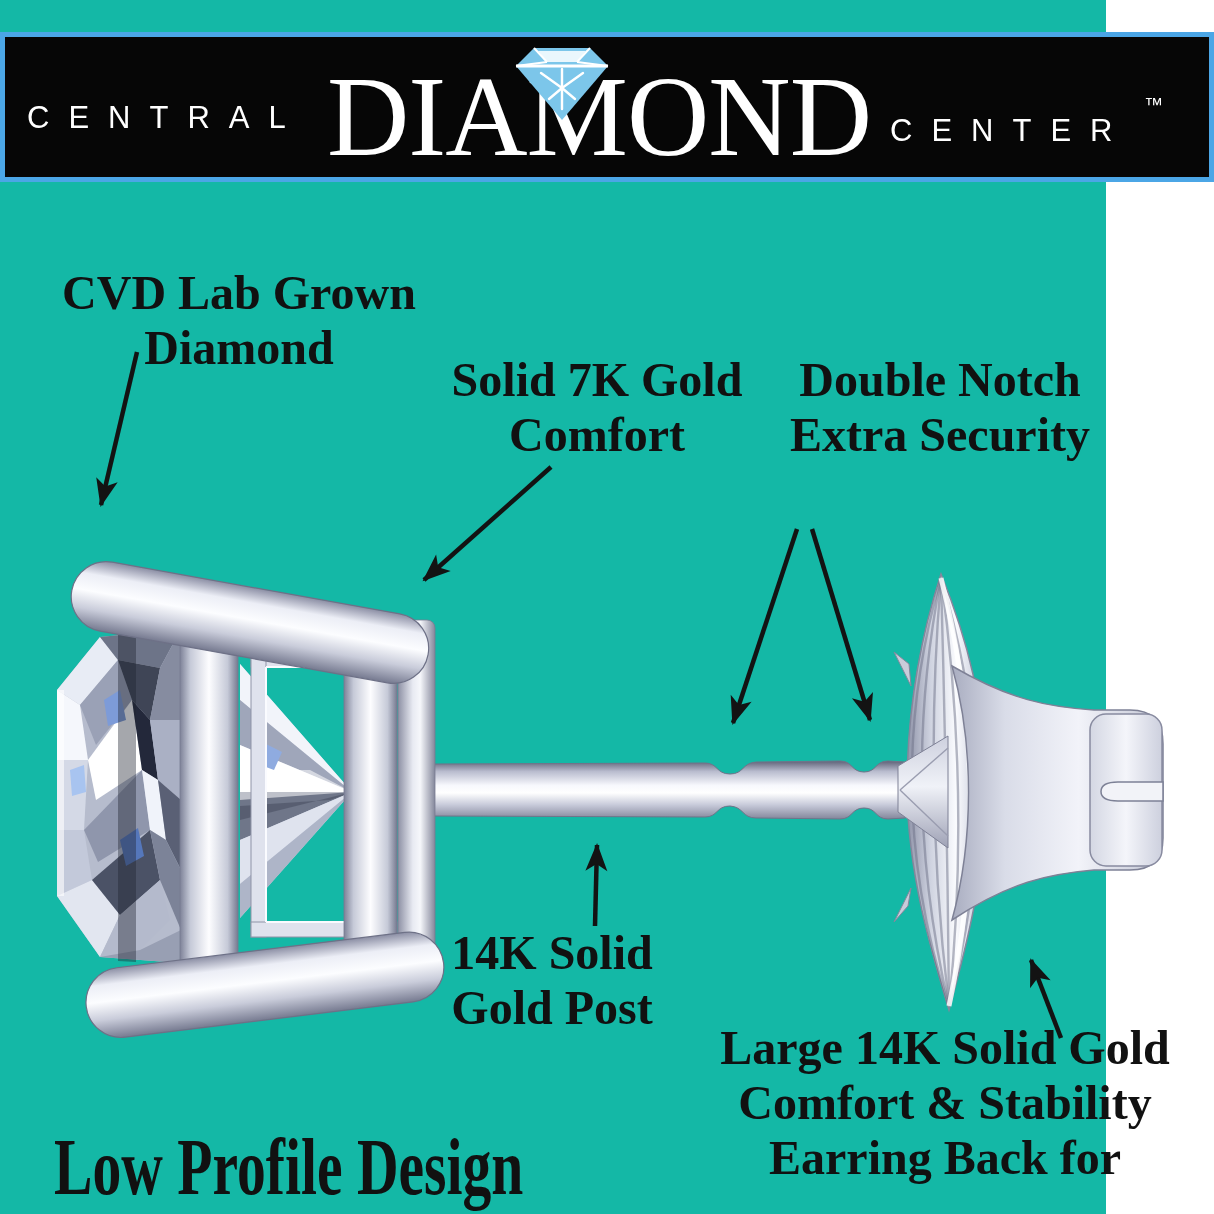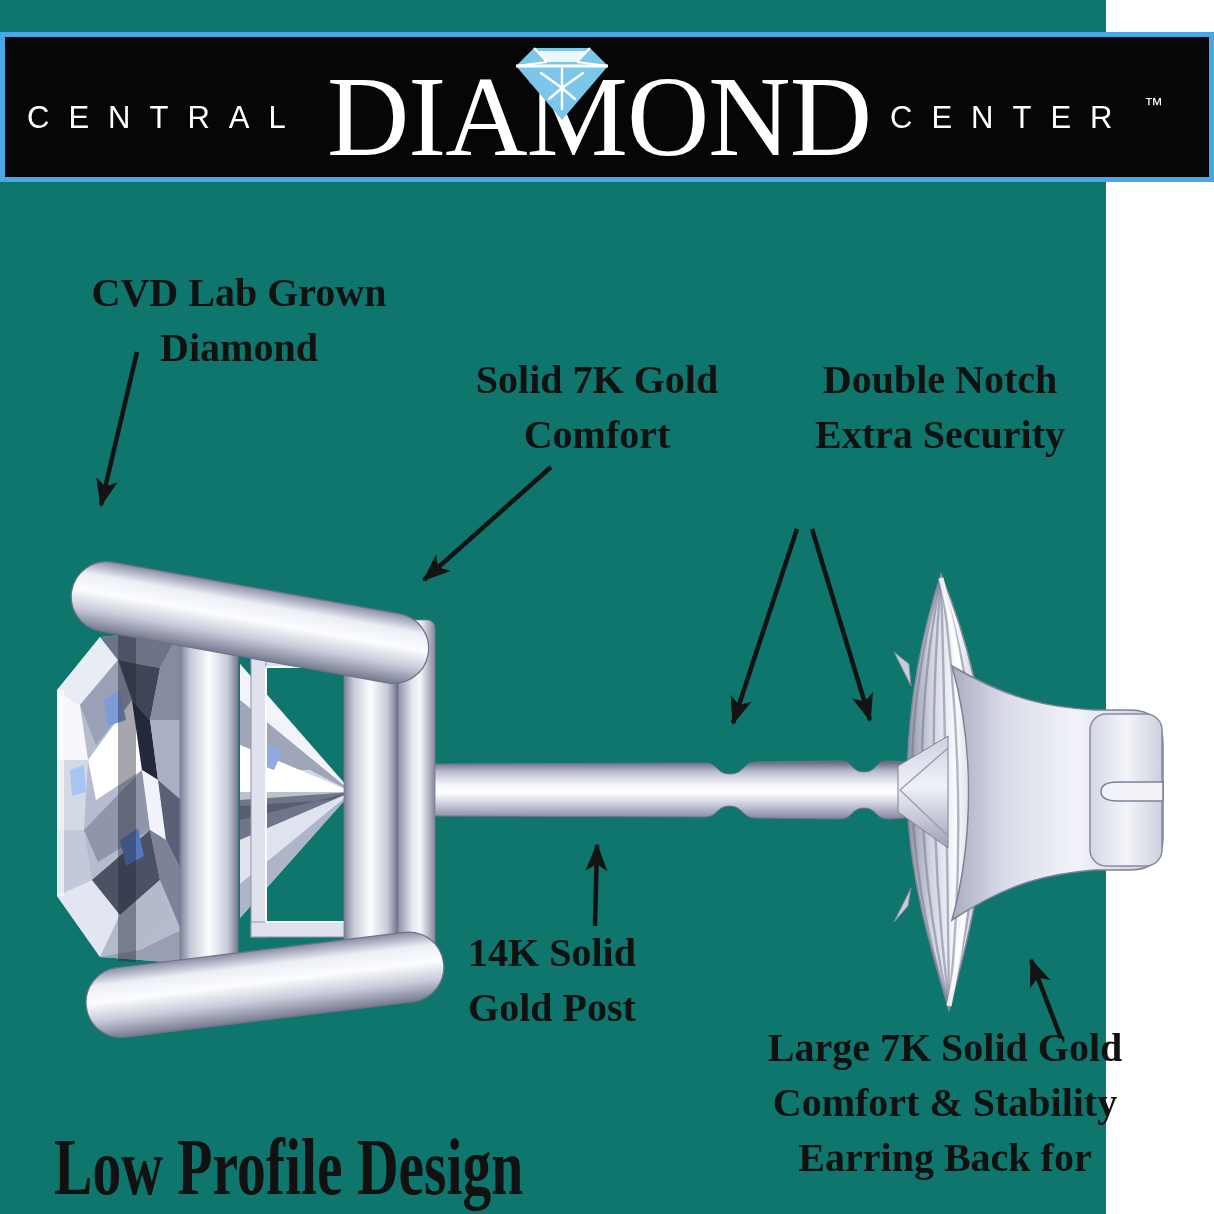--- a/index.html
+++ b/index.html
@@ -1,50 +1,50 @@
 <!DOCTYPE html>
 <html><head>
 <meta charset="utf-8">
 <style>
   html,body{margin:0;padding:0;background:#ffffff;}
   body{width:1214px;height:1214px;overflow:hidden;
        font-family:"Liberation Serif",serif;color:#111;}
-  #page{position:relative;width:1106px;height:1214px;background:#0f766e;}
+  #page{position:relative;width:1106px;height:1214px;background:#14b8a6;}
 
   
   .banner{position:absolute;left:0;top:32px;width:1214px;height:150px;
           background:#060606;border:5px solid #4ba6e6;box-sizing:border-box;}
   .banner .word-sans{position:absolute;color:#fff;
           font-family:"Liberation Sans",sans-serif;font-weight:400;
           font-size:31px;letter-spacing:19px;line-height:36px;white-space:nowrap;}
   .banner .word-serif{position:absolute;color:#fff;
           font-family:"Liberation Serif",serif;font-weight:400;
           font-size:114px;line-height:114px;letter-spacing:-1px;white-space:nowrap;}
   .banner .tm{position:absolute;color:#fff;font-family:"Liberation Sans",sans-serif;
           font-size:19px;letter-spacing:0;line-height:19px;}
   .logo-diamond{position:absolute;left:506px;top:6px;width:102px;height:80px;}
 
   
   .callout{position:absolute;text-align:center;font-weight:700;
-           font-size:40px;line-height:55px;white-space:nowrap;}
+           font-size:48px;line-height:55px;white-space:nowrap;}
   .lp{position:absolute;left:54px;top:1124px;font-weight:700;font-size:80px;
       line-height:86px;white-space:nowrap;transform:scaleX(0.72);
       transform-origin:left top;}
 
   svg.art{position:absolute;left:0;top:0;}
 </style>
 </head>
 <body>
 
 <div id="page">
 
   <div class="banner">
     <span class="word-sans" style="left:22px;top:63px">CENTRAL</span>
     <span class="word-serif" style="left:322px;top:23px">DIAMOND</span>
-    <span class="word-sans" style="left:885px;top:63px">CENTER</span>
+    <span class="word-sans" style="left:885px;top:76px">CENTER</span>
     <span class="tm" style="left:1139px;top:58px">™</span>
 
     <svg class="logo-diamond" viewBox="0 0 102 80">
       <polygon points="5,23 23,5 79,5 97,23 51,77" fill="#7cc6ea"></polygon>
       <polygon points="27,8 75,8 66,19 36,19" fill="#eaf7fd"></polygon>
       <line x1="5" y1="23" x2="97" y2="23" stroke="#fff" stroke-width="3"></line>
       <line x1="23" y1="5" x2="36" y2="19" stroke="#fff" stroke-width="2"></line>
       <line x1="79" y1="5" x2="66" y2="19" stroke="#fff" stroke-width="2"></line>
       <line x1="5" y1="23" x2="36" y2="19" stroke="#fff" stroke-width="2"></line>
       <line x1="97" y1="23" x2="66" y2="19" stroke="#fff" stroke-width="2"></line>
@@ -234,20 +234,20 @@
     <div>Double Notch</div>
     <div>Extra Security</div>
   </div>
 
   <div class="callout" style="left:402px;top:925px;width:300px">
     <div>14K Solid</div>
     <div>Gold Post</div>
   </div>
 
   <div class="callout" style="left:695px;top:1020px;width:500px">
-    <div>Large 7K Solid Gold</div>
+    <div>Large 14K Solid Gold</div>
     <div>Comfort &amp; Stability</div>
     <div>Earring Back for</div>
   </div>
 
   <div class="lp">Low Profile Design</div>
 
 </div>
 
 </body></html>

